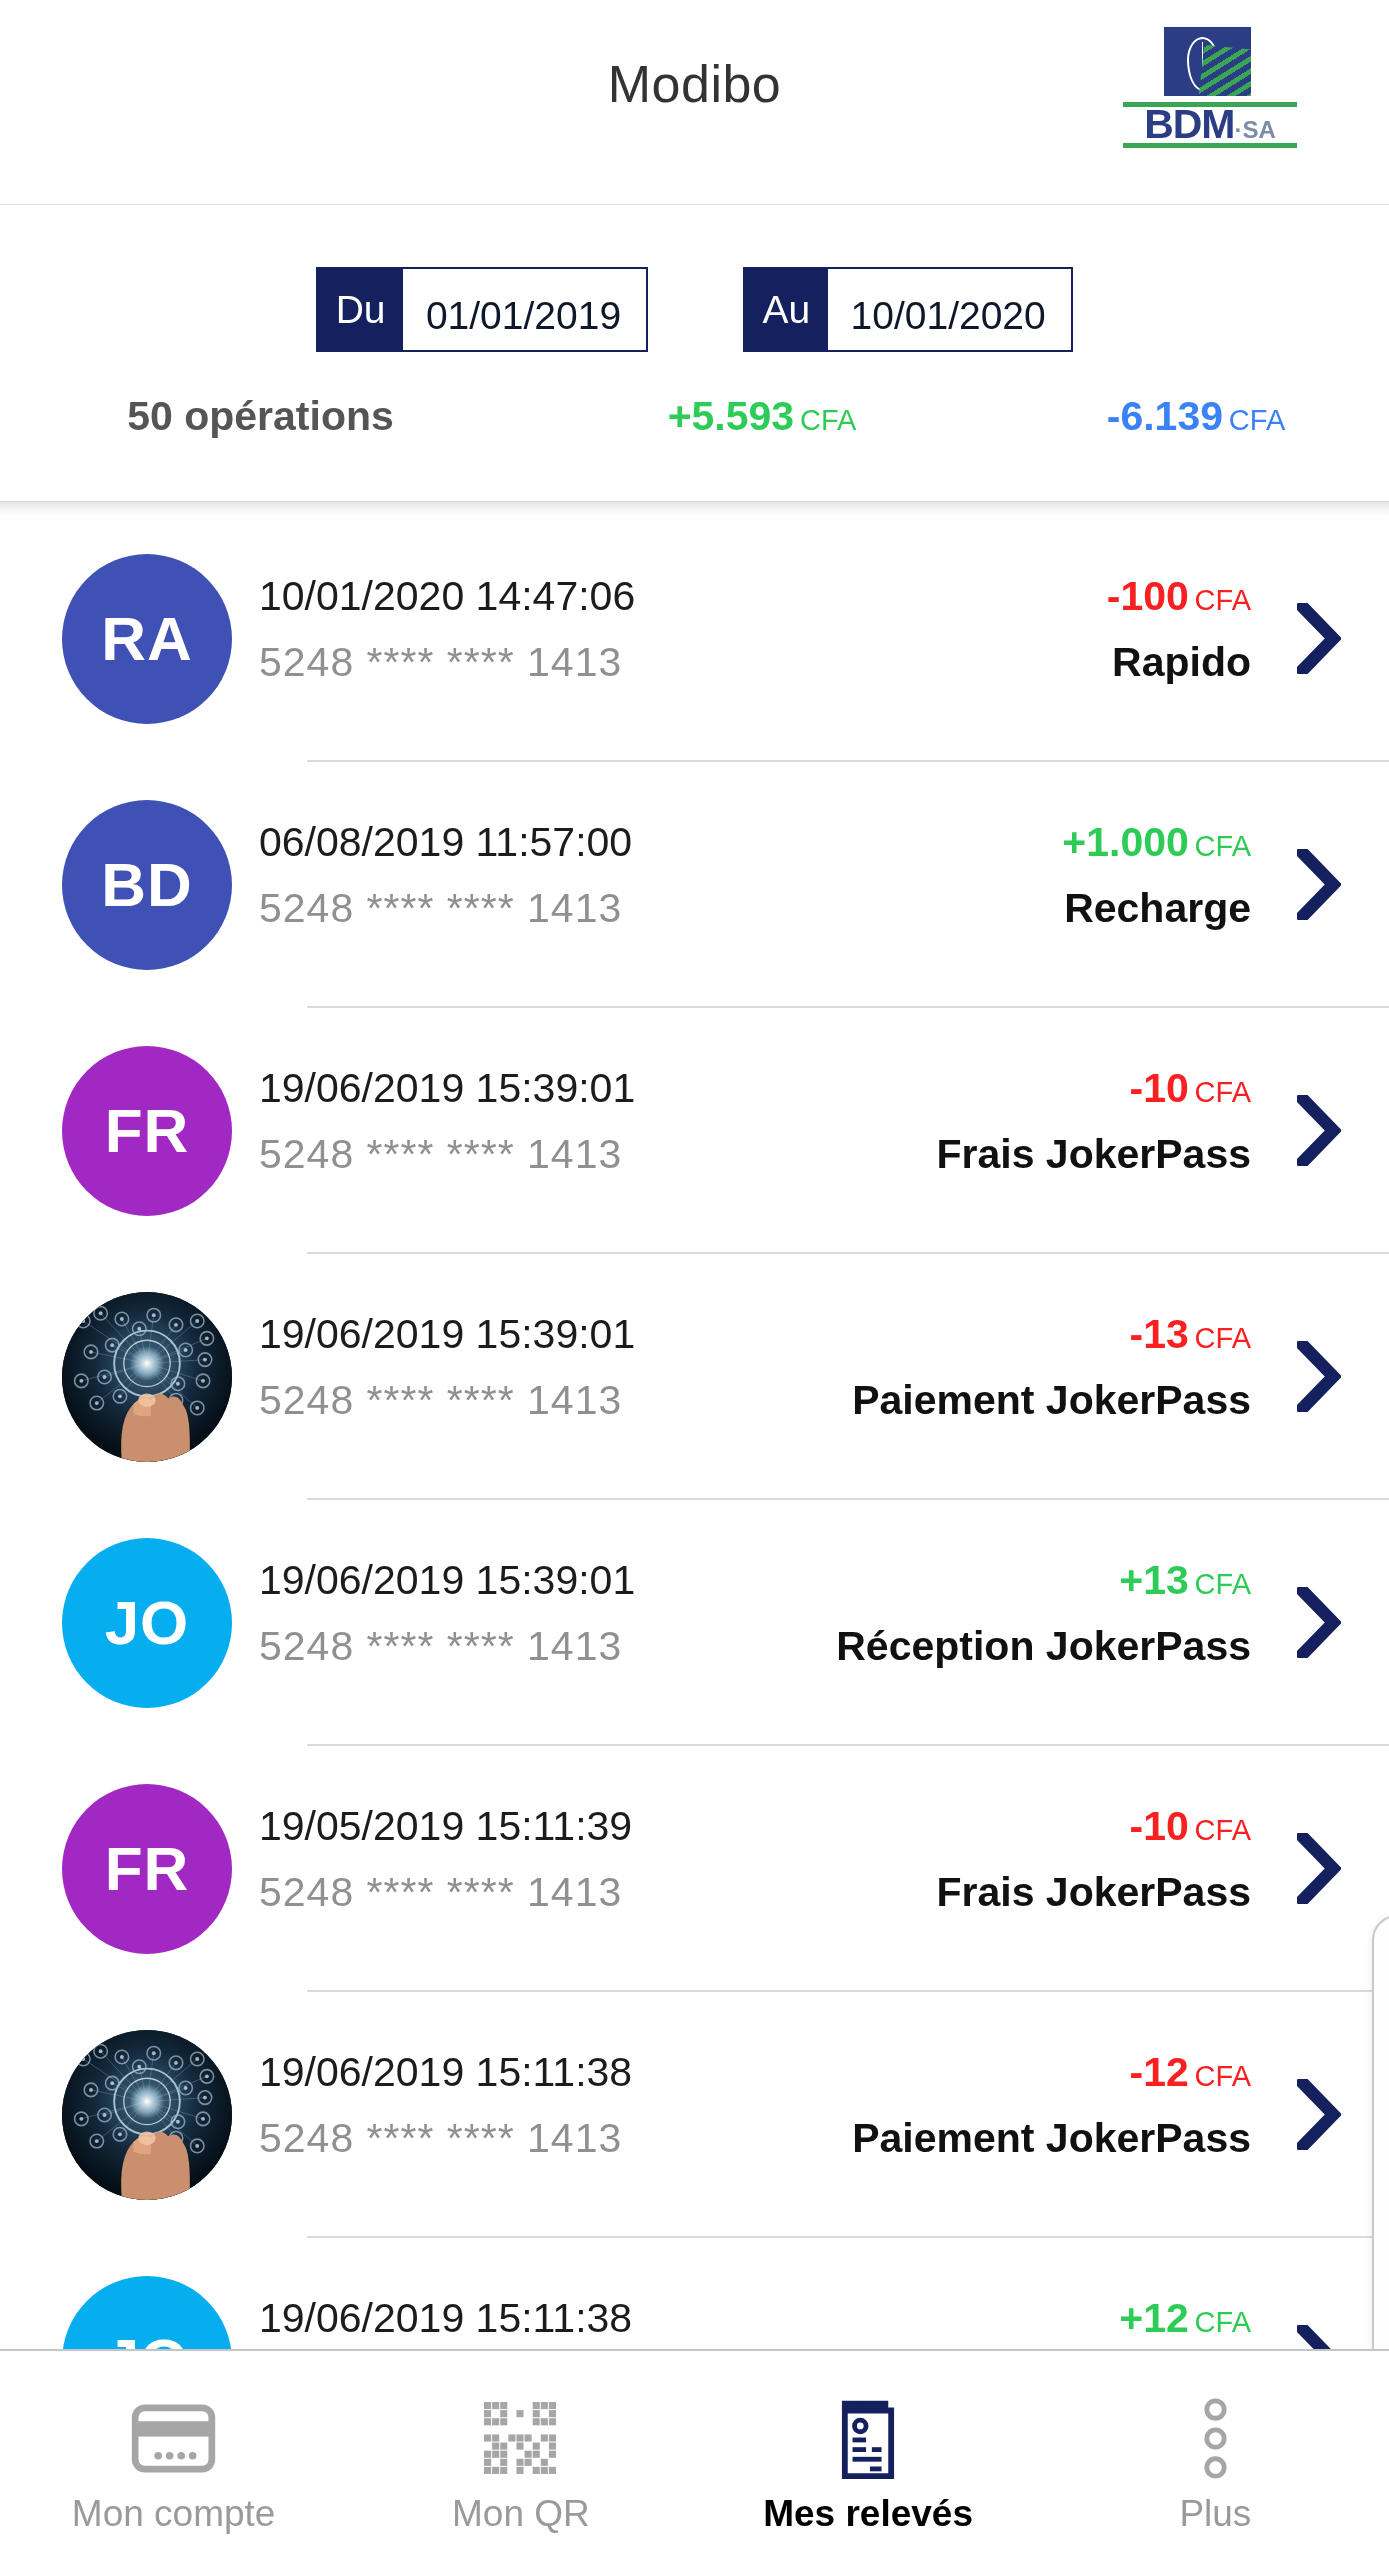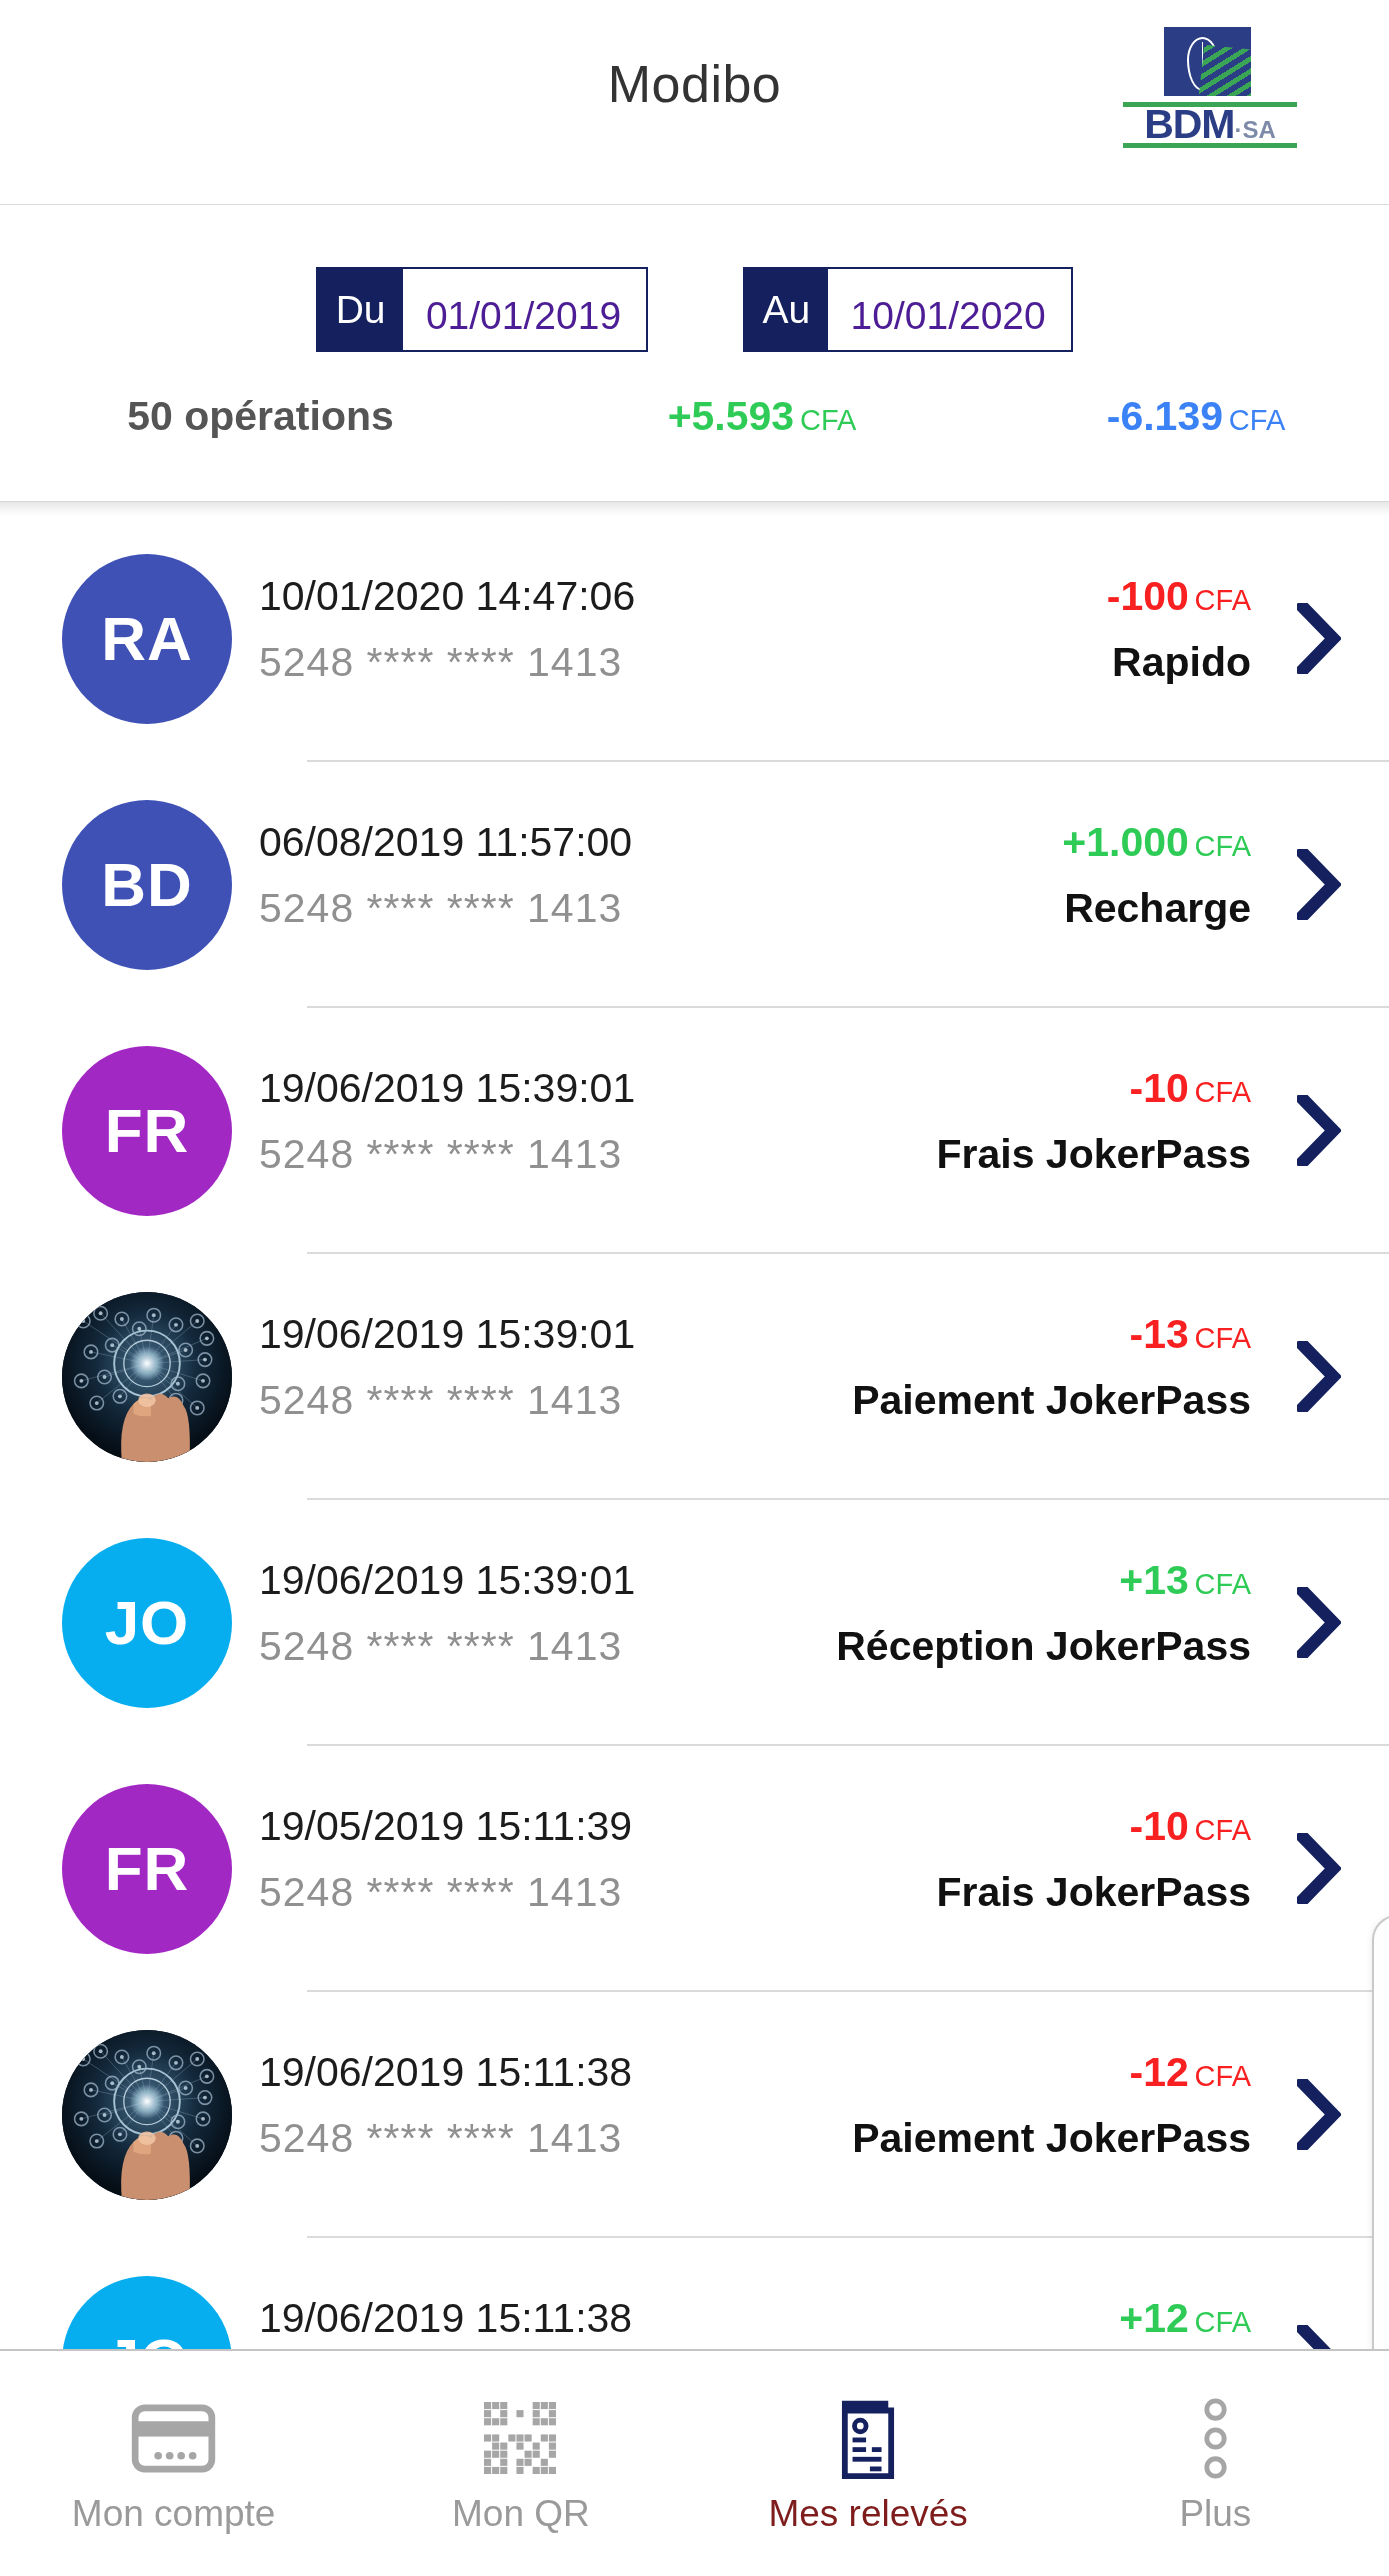--- a/index.html
+++ b/index.html
@@ -126,21 +126,21 @@
   .date-label {
     background: #14215e;
     color: #ffffff;
     font-size: 39px;
     display: flex;
     align-items: center;
     padding: 0 17.4px;
     font-weight: 400;
   }
   .date-value {
-    color: #4c1d95;
+    color: #0f172a;
     font-size: 39px;
     display: flex;
     align-items: center;
     padding: 12px 25px 0 23px;
     font-weight: 400;
   }
   .summary-row {
     position: absolute;
     top: 188px;
     left: 0; right: 0;
@@ -312,21 +312,21 @@
     align-items: center;
     justify-content: center;
     padding-top: 7.7px;
     gap: 15.4px;
   }
   .nav-label {
     font-size: 37px;
     color: #9a9a9a;
     font-weight: 400;
   }
-  .nav-item.active .nav-label { color: #7f1d1d; }
+  .nav-item.active .nav-label { color: #000000; font-weight: bold; }
   .nav-icon {
     height: 77px;
     display: flex;
     align-items: center;
     justify-content: center;
   }
 </style>
 </head>
 <body>
 

